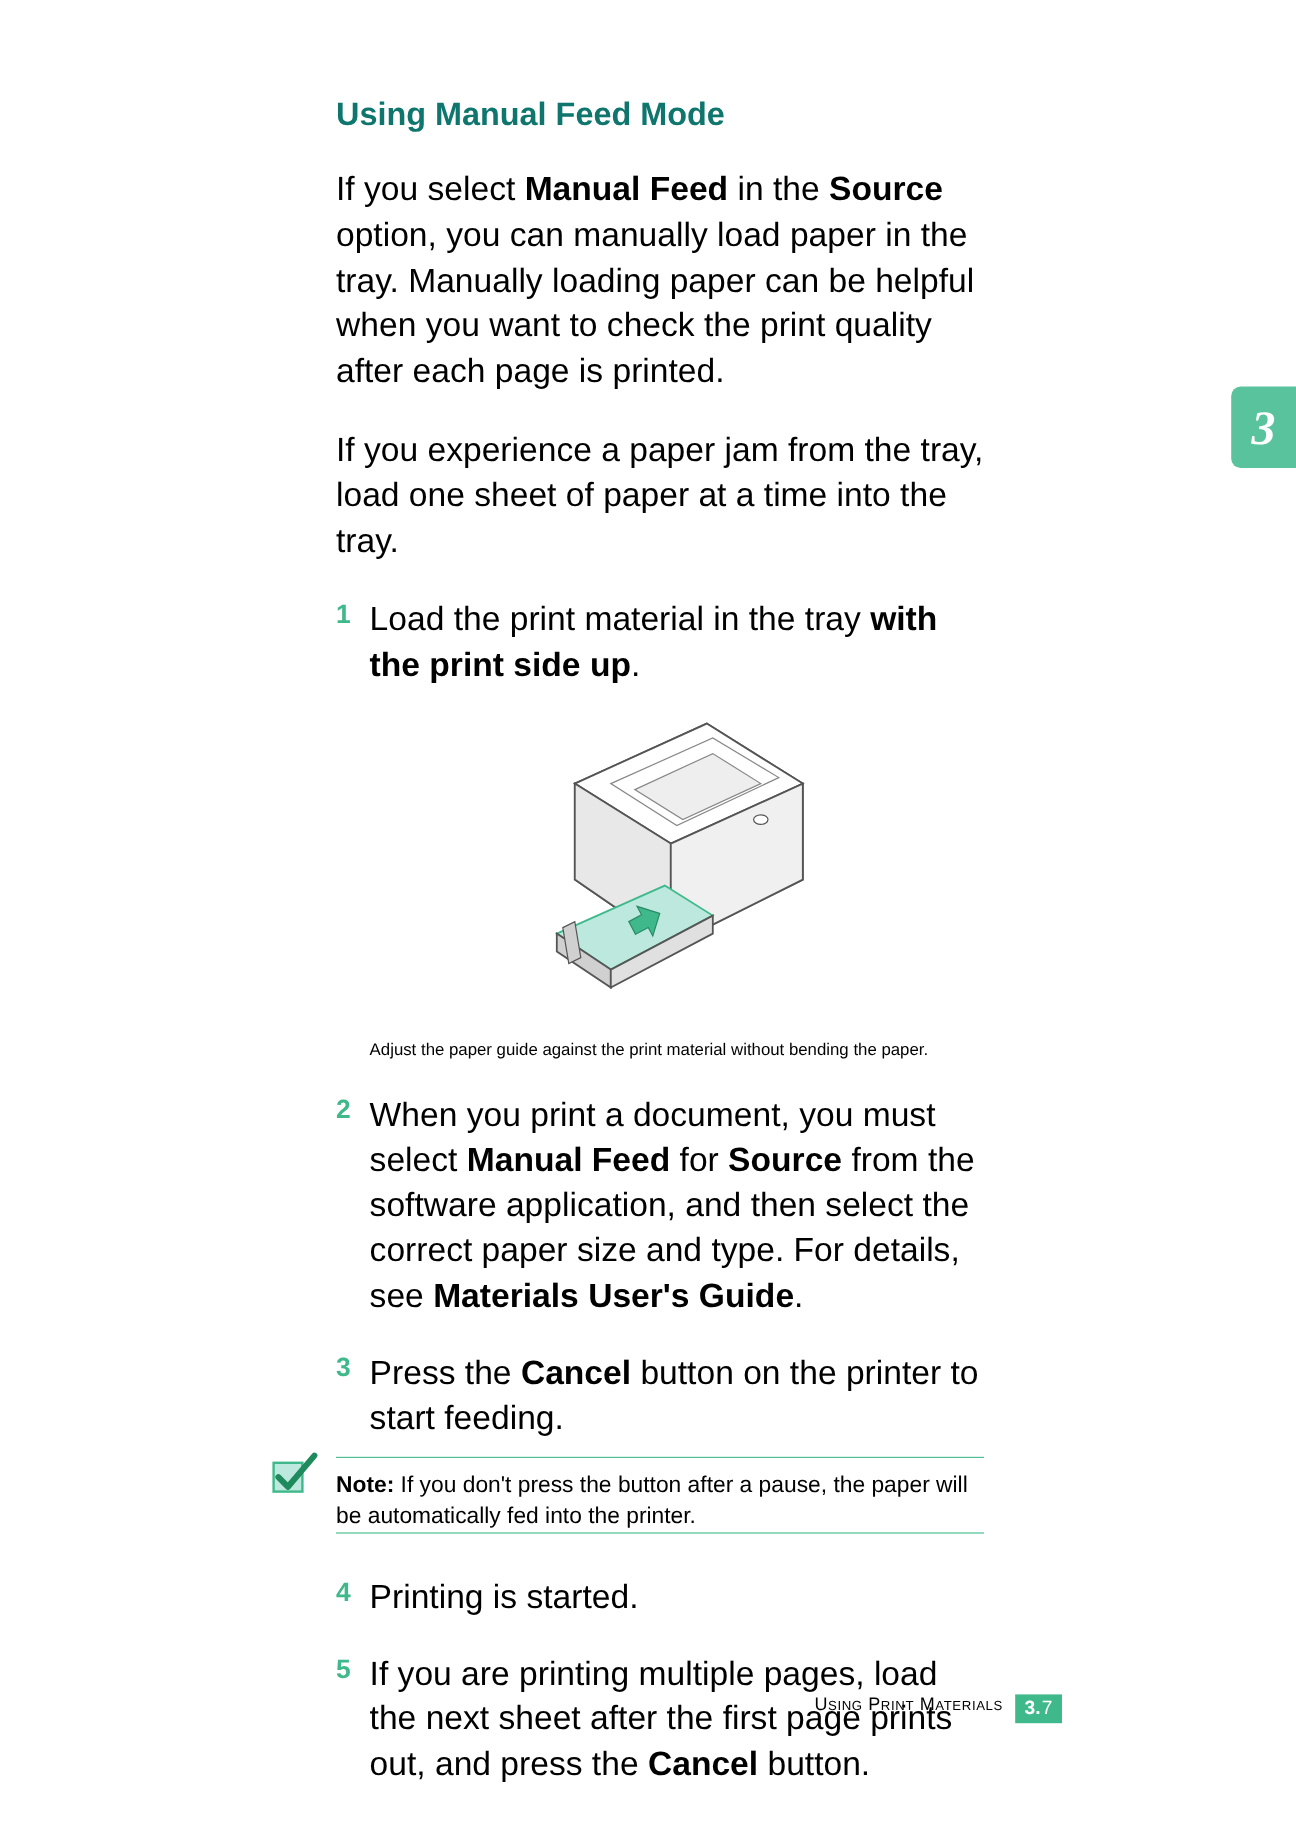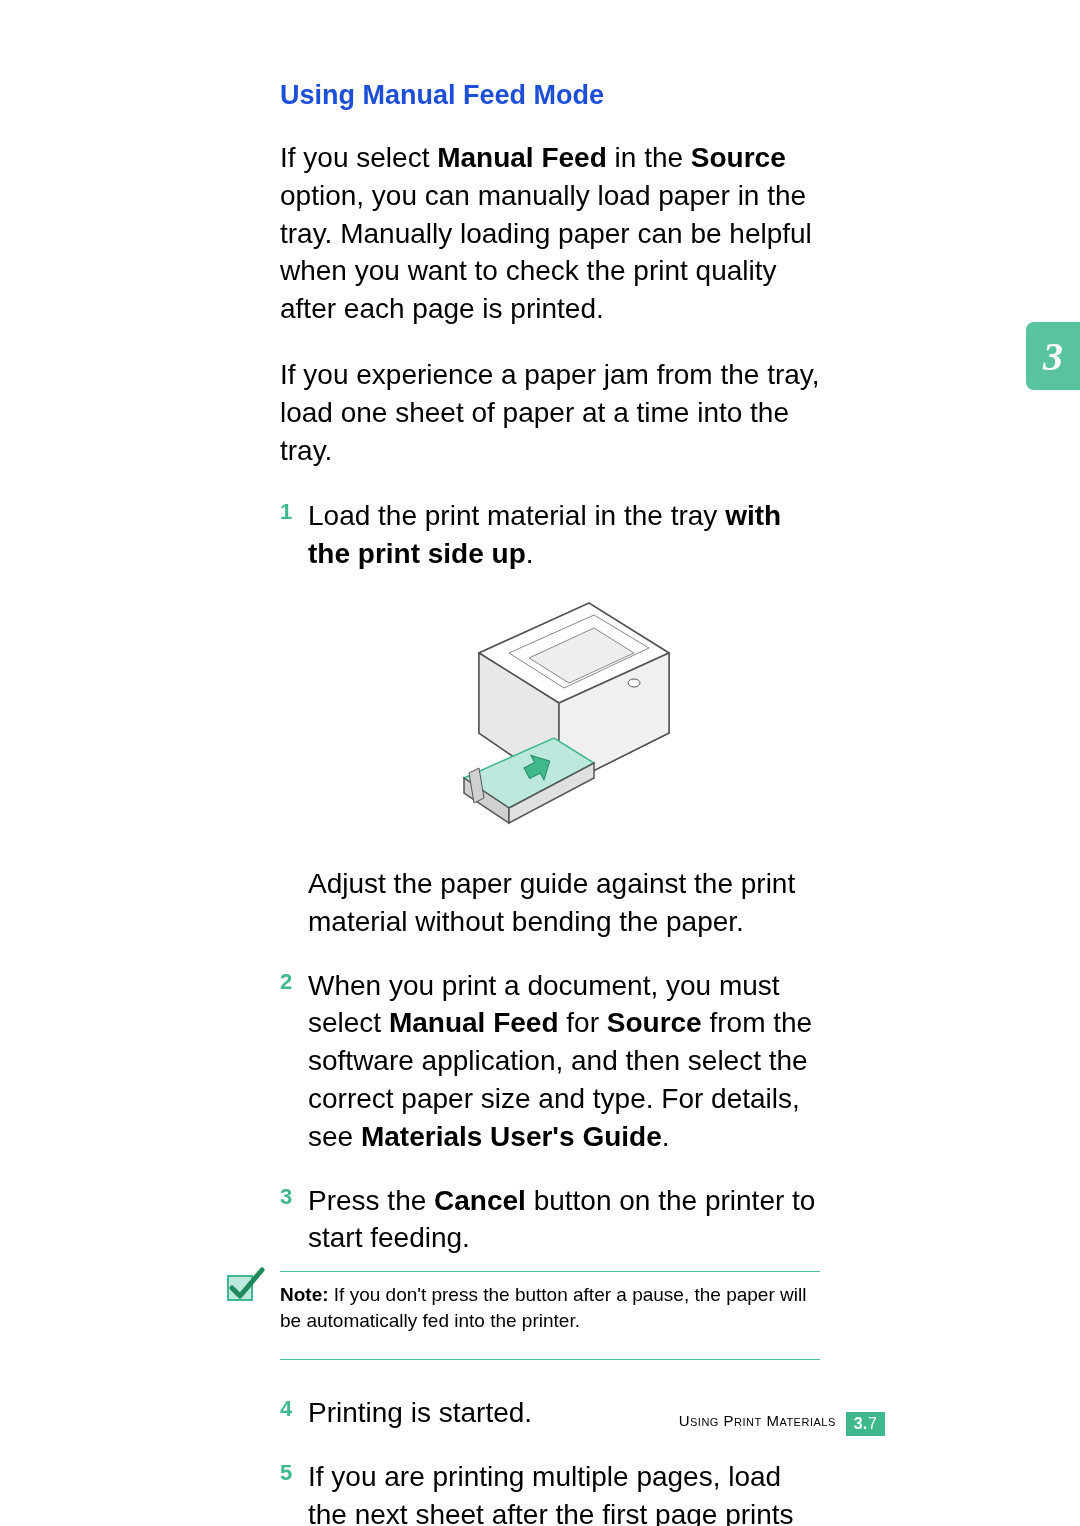--- a/index.html
+++ b/index.html
@@ -22,21 +22,21 @@
   .content {
     position: absolute;
     left: 280px;
     top: 80px;
     width: 540px;
   }
   .heading {
     font-size: 27px;
     font-weight: bold;
     margin-bottom: 28px;
-    color: #1d4ed8;
+    color: #0f766e;
   }
   .para {
     font-size: 28px;
     line-height: 1.35;
     margin-bottom: 28px;
   }
   .step-row {
     display: flex;
     margin-bottom: 26px;
   }
@@ -47,34 +47,34 @@
     font-size: 22px;
     line-height: 1.35;
   }
   .step-text {
     flex: 1;
     font-size: 28px;
     line-height: 1.35;
   }
   .sub-text {
     margin-left: 28px;
-    font-size: 28px;
+    font-size: 14px;
     line-height: 1.35;
     margin-bottom: 26px;
   }
   b { font-weight: bold; }
   .figure {
     margin: 10px 0 22px 28px;
     display: flex;
     justify-content: center;
   }
   .note-block {
     position: relative;
     margin: 6px 0 34px 0;
-    padding: 10px 0 26px 0;
+    padding: 10px 0 0 0;
     border-top: 1px solid #4fbf94;
     border-bottom: 1px solid #4fbf94;
   }
   .note-block .note-text {
     font-size: 19px;
     line-height: 1.35;
   }
   .note-icon-wrap {
     position: absolute;
     left: -58px;
@@ -207,21 +207,21 @@
     </div>
 
     <div class="step-row">
       <div class="step-num">4</div>
       <div class="step-text">Printing is started.</div>
     </div>
 
     <div class="step-row" style="margin-bottom:20px;">
       <div class="step-num">5</div>
       <div class="step-text">
-        <span>If you are printing multiple pages, load the next sheet after the first page prints out, and press the </span><b>Cancel</b><span> printer.</span>
+        <span>If you are printing multiple pages, load the next sheet after the first page prints out, and press the </span><b>Cancel</b><span> button.</span>
       </div>
     </div>
 
 
   </div>
 
   <div class="footer">
     <span class="footer-label">Using Print Materials</span>
     <span class="footer-badge">
       <span class="chap">3.</span>

